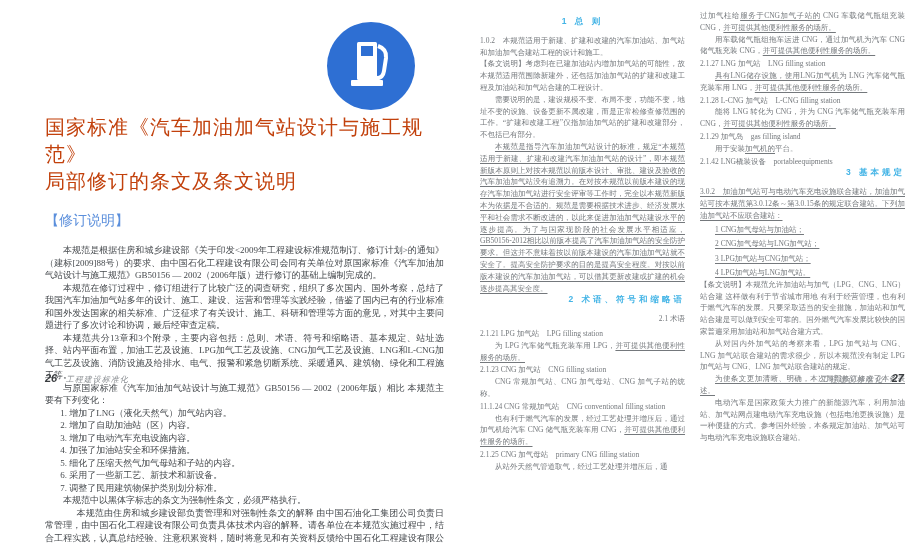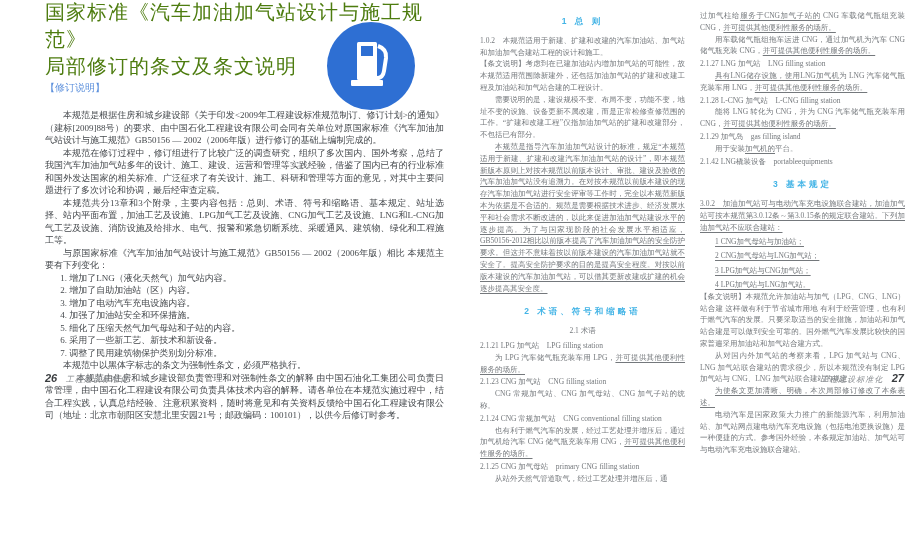--- a/index.html
+++ b/index.html
@@ -5,43 +5,43 @@
   html,body{margin:0;padding:0;background:#ffffff;}
   .sheet{position:relative;width:920px;height:543px;background:#ffffff;overflow:hidden;
          font-family:"Liberation Serif","DejaVu Serif",serif;}
   .page{position:absolute;top:0;height:402px;box-sizing:border-box;}
   .page-left{left:0;width:460px;padding:0 16px 0 45px;}
   .page-right{left:460px;width:460px;padding:10px 14px 0 20px;}
 
   
   .pump-badge{position:absolute;top:22px;left:327px;width:88px;height:88px;border-radius:50%;
               background:#2e6fd3;display:flex;align-items:center;justify-content:center;}
-  .title{margin:0;font-family:Liberation Mono, monospace;
-         font-weight:500;color:#4d7c0f;font-size:20px;line-height:27px;letter-spacing:1px;}
+  .title{margin:0;padding-top:114px;font-family:Liberation Serif, serif;
+         font-weight:500;color:#c2410c;font-size:20px;line-height:27px;letter-spacing:1px;}
   .title span{display:block;}
-  .rev-label{color:#5b8fdc;font-size:10px;font-family:"Liberation Sans",sans-serif;}
+  .rev-label{margin-top:17px;color:#5b8fdc;font-size:14px;font-family:"Liberation Sans",sans-serif;}
   .body-l{margin-top:14px;color:#45494d;font-size:9px;line-height:12.5px;text-align:justify;}
   .body-l p{margin:0;}
   .ind{text-indent:2em;}
   .ind-deep{text-indent:3.5em;}
   .li{padding-left:1.7em;}
   .footer{position:absolute;bottom:16px;font-family:"Liberation Sans",sans-serif;font-style:italic;}
   .fl{left:45px;}
   .fr{right:16px;text-align:right;}
   .pageno{font-weight:bold;color:#3a3d40;font-size:11px;}
   .journal{color:#8a8e92;font-size:8px;letter-spacing:1px;margin:0 4px;}
 
   
   .cols{display:flex;gap:15px;height:100%;}
   .col{width:205px;color:#74787c;font-size:7.5px;line-height:11.8px;text-align:justify;}
   .col p{margin:0;}
   .sec-h{margin:6px 0 7px;text-align:center;color:#43b4e6;font-size:8.5px;font-weight:bold;
          letter-spacing:3px;font-family:"Liberation Sans",sans-serif;}
-  .sec-h.mt{margin-top:12px;}
-  .sub-h{text-align:center;color:#74787c;margin:1px 0 3px;}
+  .sec-h.mt{margin-top:0;text-align:right;}
+  .sub-h{text-align:right;color:#74787c;margin:1px 0 3px;}
   .term{margin-top:1px !important;}
   .item{text-indent:2em;margin-top:2.5px !important;}
   .u{text-decoration:underline;text-underline-offset:2px;}
 </style>
 </head>
 <body>
 
 <div class="sheet">
 
   <section class="page page-left">
@@ -97,21 +97,21 @@
 
         <h2 class="sec-h mt">2 术语、符号和缩略语</h2>
         <div class="sub-h">2.1 术语</div>
 
         <p class="term">2.1.21 LPG 加气站　LPG filling station</p>
         <p class="ind"><span>为 LPG 汽车储气瓶充装车用 LPG，</span><span class="u">并可提供其他便利性服务的场所。</span></p>
 
         <p class="term">2.1.23 CNG 加气站　CNG filling station</p>
         <p class="ind">CNG 常规加气站、CNG 加气母站、CNG 加气子站的统称。</p>
 
-        <p class="term">2.1.24 CNG 常规加气站　CNG conventional filling station</p>
+        <p class="term">11.1.24 CNG 常规加气站　CNG conventional filling station</p>
         <p class="ind"><span>也有利于燃气汽车的发展，经过工艺处理并增压后，通过加气机给汽车 CNG 储气瓶充装车用 CNG，</span><span class="u">并可提供其他便利性服务的场所。</span></p>
 
         <p class="term">2.1.25 CNG 加气母站　primary CNG filling station</p>
         <p class="ind">从站外天然气管道取气，经过工艺处理并增压后，通</p>
       </div>
 
       <div class="col">
         <p><span>过加气柱给</span><span class="u">服务于CNG加气子站的</span><span> CNG 车载储气瓶组充装 CNG，</span><span class="u">并可提供其他便利性服务的场所。</span></p>
 
         <p class="ind"><span>用车载储气瓶组拖车运进 CNG，通过加气机为汽车 CNG 储气瓶充装 CNG，</span><span class="u">并可提供其他便利性服务的场所。</span></p>

